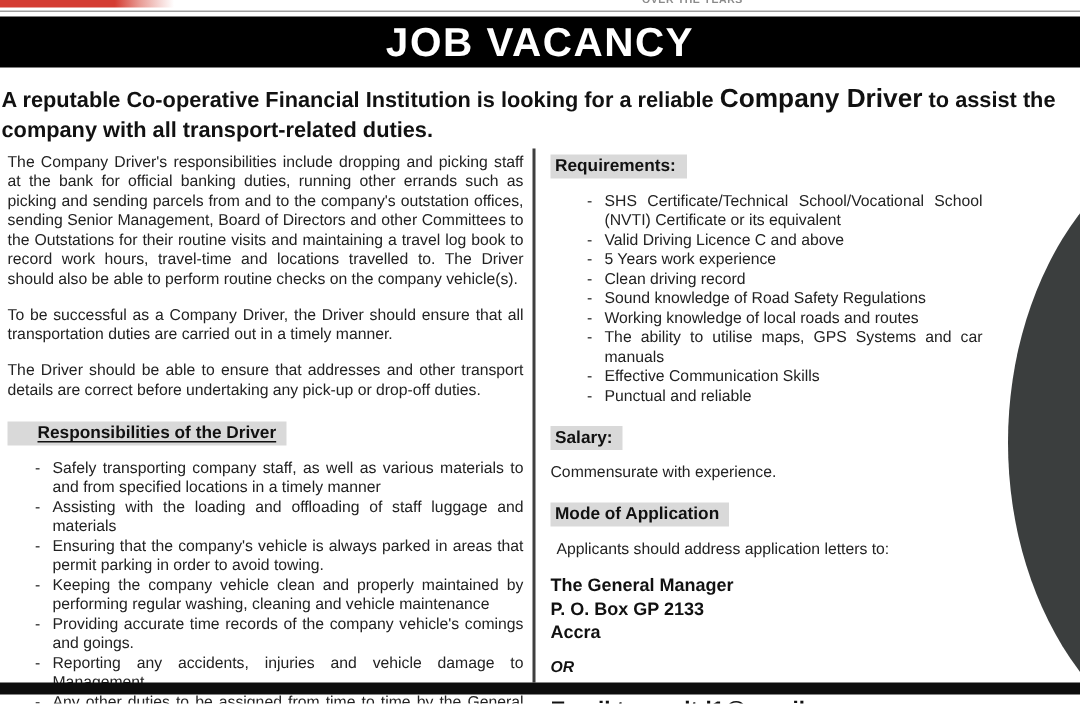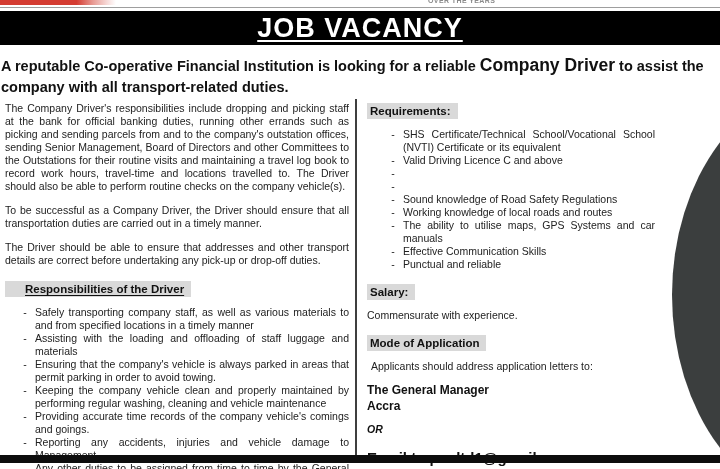--- a/index.html
+++ b/index.html
@@ -24,21 +24,21 @@
   }
   .head-rule { position: absolute; top: 7px; left: 0; width: 100%; height: 1px; background: #9e9e9e; }
 
   
   .banner {
     position: absolute; top: 11px; left: 0; width: 100%; height: 34px;
     background: #000000; display: flex; align-items: center; justify-content: center;
   }
   .banner-title {
     color: #ffffff; font-weight: bold; font-size: 27px; letter-spacing: 1px;
-    text-decoration: underline; text-underline-offset: 3px; text-decoration-thickness: 2px;
+    text-underline-offset: 3px; text-decoration-thickness: 2px;
   }
 
   
   .intro {
     position: absolute; top: 53px; left: 0; width: 712px;
     padding-left: 1px; font-weight: bold; font-size: 14.5px; line-height: 1.38; color: #111;
   }
   .intro .big { font-size: 17.5px; }
 
   
@@ -151,23 +151,25 @@
       <li class="bullet-row">
           <span class="dash">-</span>
           <span class="btext">SHS Certificate/Technical School/Vocational School (NVTI) Certificate or its equivalent</span>
         </li>
       <li class="bullet-row">
           <span class="dash">-</span>
           <span class="btext">Valid Driving Licence C and above</span>
         </li>
       <li class="bullet-row">
           <span class="dash">-</span>
-        </li>
-      <li class="bullet-row">
-          <span class="dash">-</span>
+          <span class="btext">5 Years work experience</span>
+        </li>
+      <li class="bullet-row">
+          <span class="dash">-</span>
+          <span class="btext">Clean driving record</span>
         </li>
       <li class="bullet-row">
           <span class="dash">-</span>
           <span class="btext">Sound knowledge of Road Safety Regulations</span>
         </li>
       <li class="bullet-row">
           <span class="dash">-</span>
           <span class="btext">Working knowledge of local roads and routes</span>
         </li>
       <li class="bullet-row">
@@ -185,20 +187,21 @@
     </ul>
 
     <div class="section-heading">Salary:</div>
     <div class="body-text salary-text">Commensurate with experience.</div>
 
     <div class="section-heading">Mode of Application</div>
     <div class="body-text mode-intro">Applicants should address application letters to:</div>
 
     <div class="address">
       <div>The General Manager</div>
+      <div>P. O. Box GP 2133</div>
       <div>Accra</div>
     </div>
 
     <div class="or-label">OR</div>
 
     <div class="email-line">Email to pcultd1@gmail.com</div>
 
     
   </div>
 

